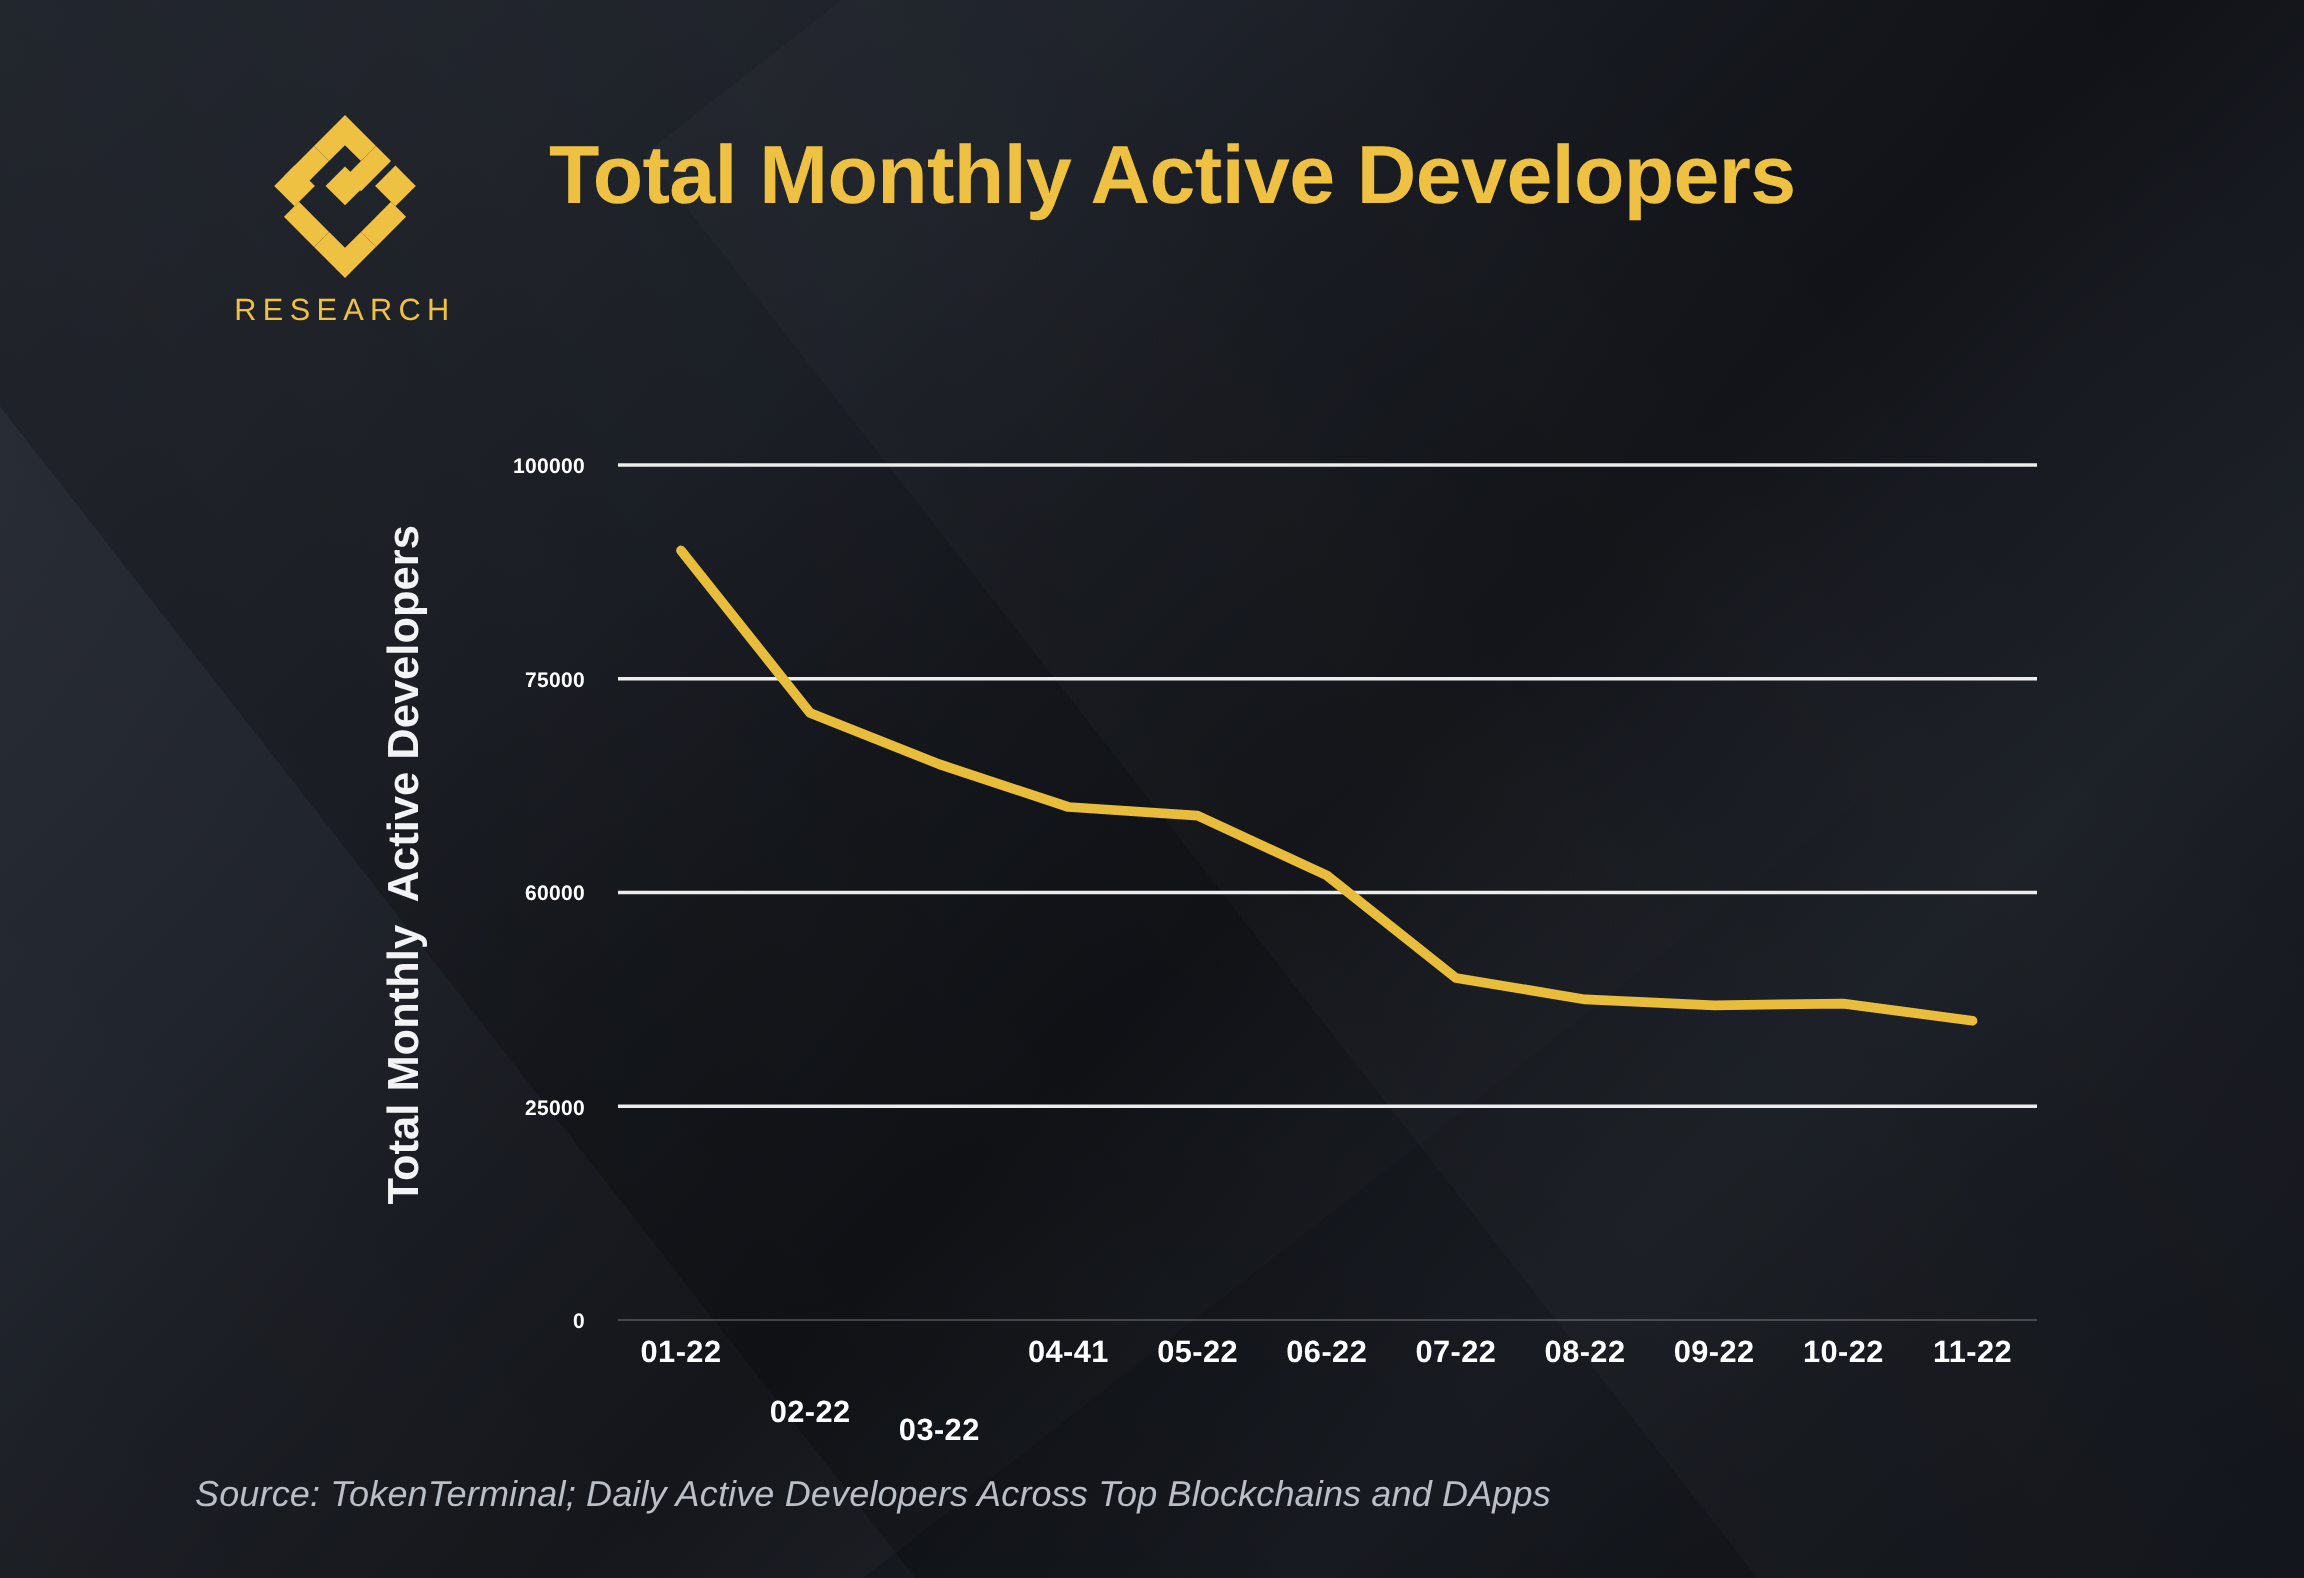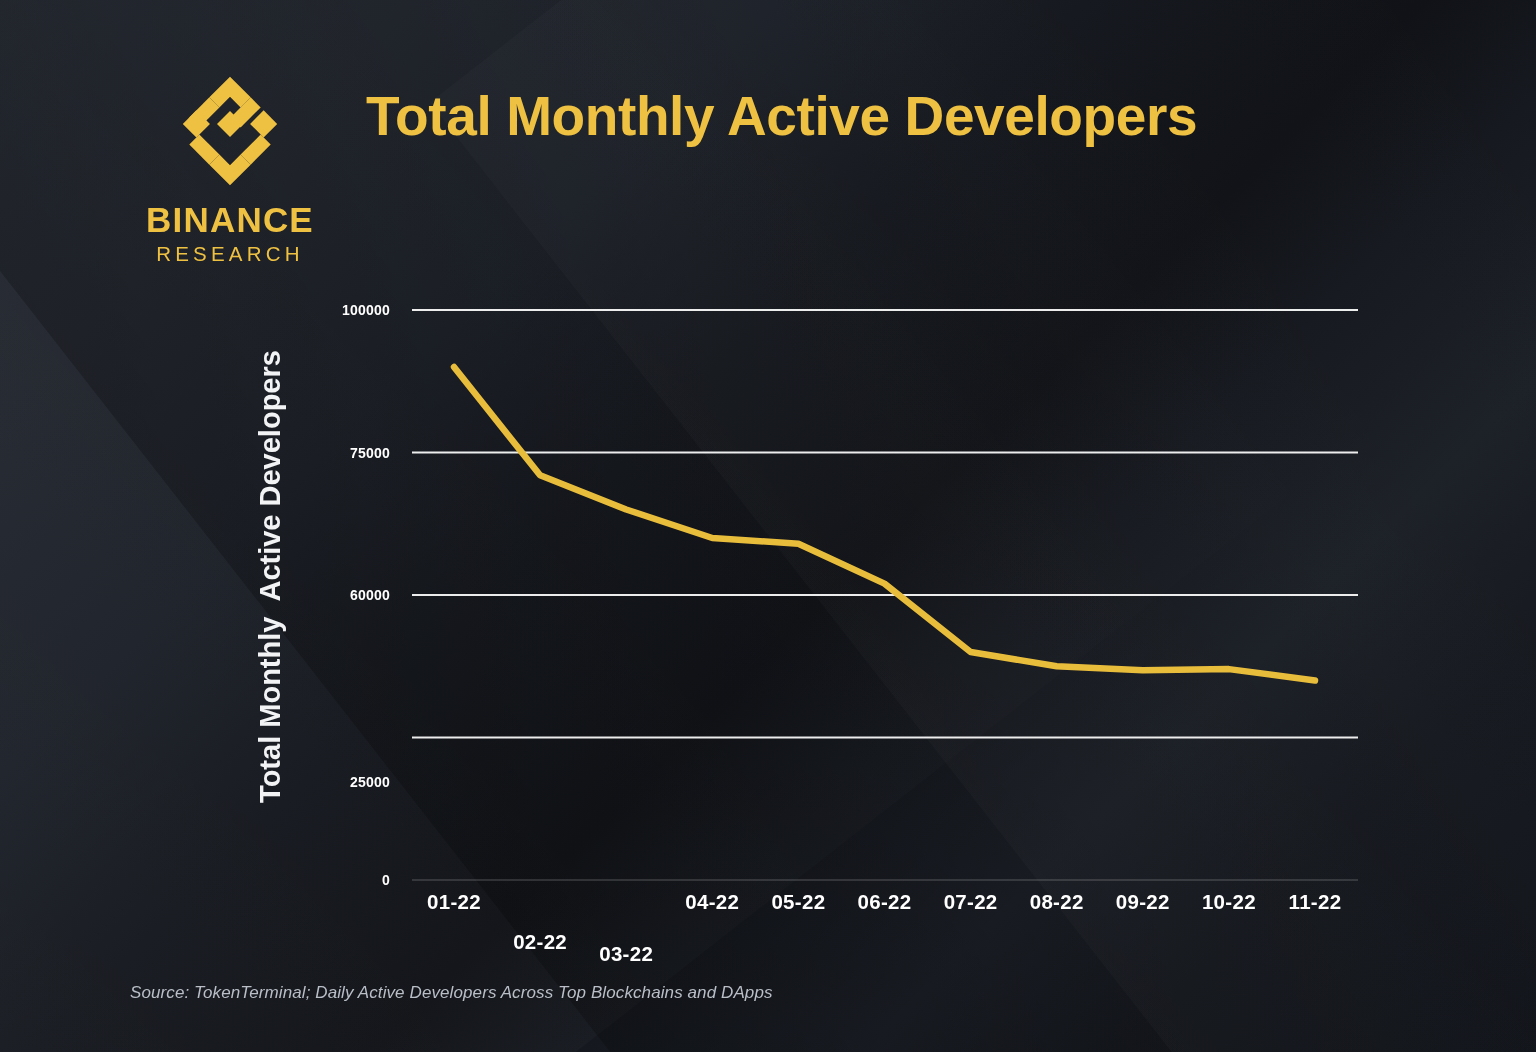--- a/index.html
+++ b/index.html
@@ -137,21 +137,21 @@
     letter-spacing: 0.3px;
   }
   #plot-svg { position: absolute; left: 0; top: 0; }
 
   
   #source {
     position: absolute;
     left: 130px;
     top: 983px;
     color: #b9bec7;
-    font-size: 17px;
+    font-size: 24px;
     font-style: italic;
     letter-spacing: 0.1px;
   }
 </style>
 </head>
 <body>
 
 <div id="poster">
 
   <div class="sheen sheen-a"></div>
@@ -174,44 +174,43 @@
 
         <polygon points="32.5,21.5 41,30 24,47 15.5,38.5"></polygon>
 
         <polygon points="67.5,21.5 76,30 59,47 50.5,38.5"></polygon>
 
         <polygon points="24,53 41,70 32.5,78.5 15.5,61.5"></polygon>
 
         <polygon points="76,53 84.5,61.5 67.5,78.5 59,70"></polygon>
       </g>
     </svg>
-    <span id="brand-word">BINANCE</span>
     <span id="brand-sub">RESEARCH</span>
   </div>
 
   <div id="title">
     <span class="tline">Total Monthly Active Developers</span>
   </div>
 
   <div id="chart">
 
     <div id="ylabel">Total Monthly  Active Developers</div>
 
     <div id="ytick-layer">
         <div class="ytick" style="left: 290px; top: 880px; width: 100px;">0</div>
-        <div class="ytick" style="left: 290px; top: 737.5px; width: 100px; margin-top: 44px;">25000</div>
+        <div class="ytick" style="left: 290px; top: 737.5px; width: 100px;">25000</div>
         <div class="ytick" style="left: 290px; top: 595px; width: 100px;">60000</div>
         <div class="ytick" style="left: 290px; top: 452.5px; width: 100px;">75000</div>
         <div class="ytick" style="left: 290px; top: 310px; width: 100px;">100000</div>
       </div>
     <div id="xtick-layer">
         <div class="xtick" style="left: 399px; top: 890px;">01-22</div>
         <div class="xtick" style="left: 485.1px; top: 890px; margin-top: 40px;">02-22</div>
         <div class="xtick" style="left: 571.2px; top: 942px;">03-22</div>
-        <div class="xtick" style="left: 657.3px; top: 890px;">04-22</div>
+        <div class="xtick" style="left: 657.3px; top: 890px;">04-41</div>
         <div class="xtick" style="left: 743.4px; top: 890px;">05-22</div>
         <div class="xtick" style="left: 829.5px; top: 890px;">06-22</div>
         <div class="xtick" style="left: 915.6px; top: 890px;">07-22</div>
         <div class="xtick" style="left: 1001.7px; top: 890px;">08-22</div>
         <div class="xtick" style="left: 1087.8px; top: 890px;">09-22</div>
         <div class="xtick" style="left: 1173.9px; top: 890px;">10-22</div>
         <div class="xtick" style="left: 1260px; top: 890px;">11-22</div>
       </div>
 
     <svg id="plot-svg" width="1536" height="1052">

